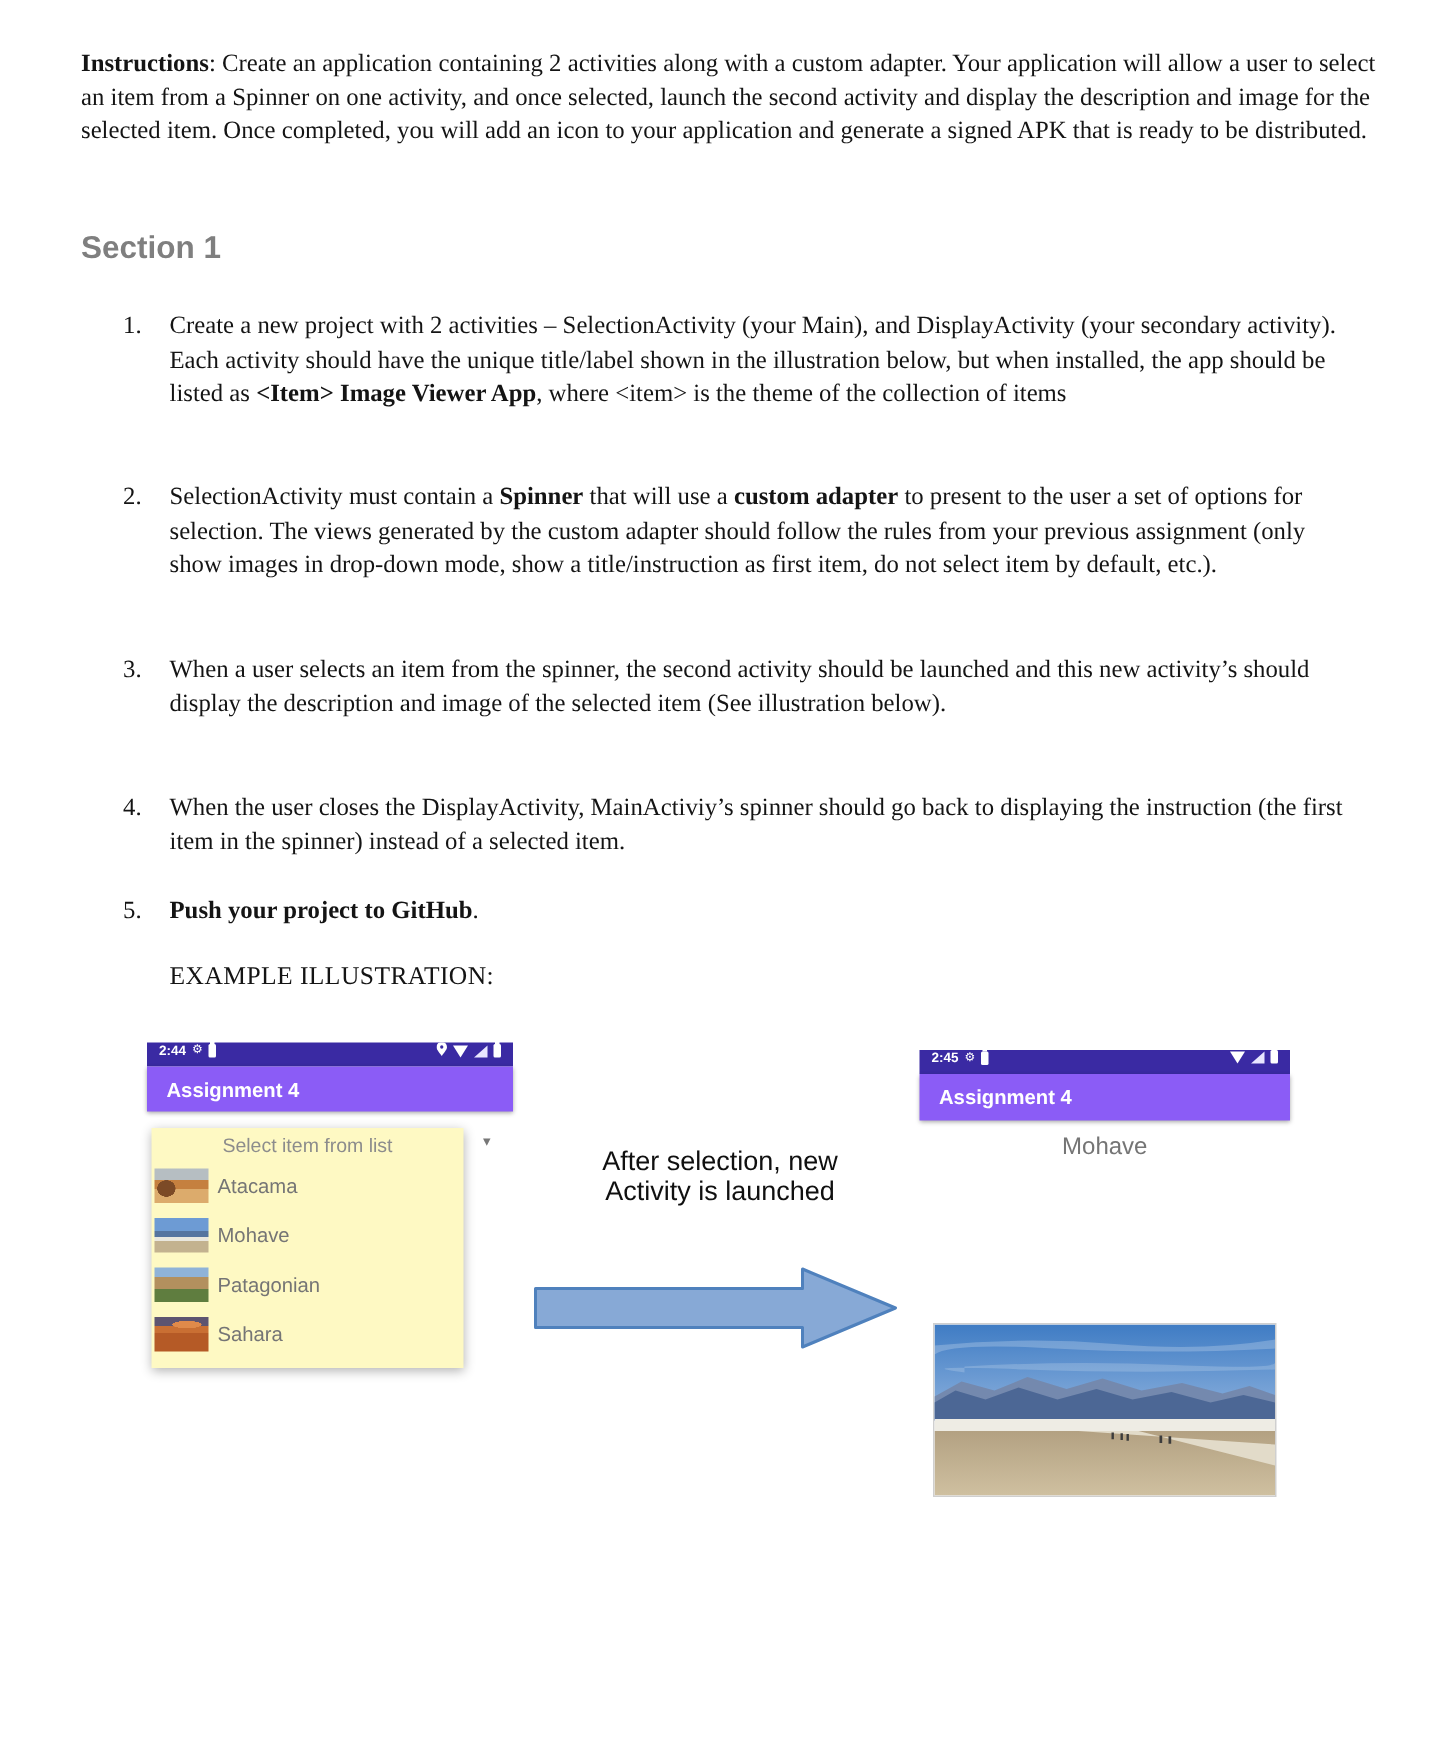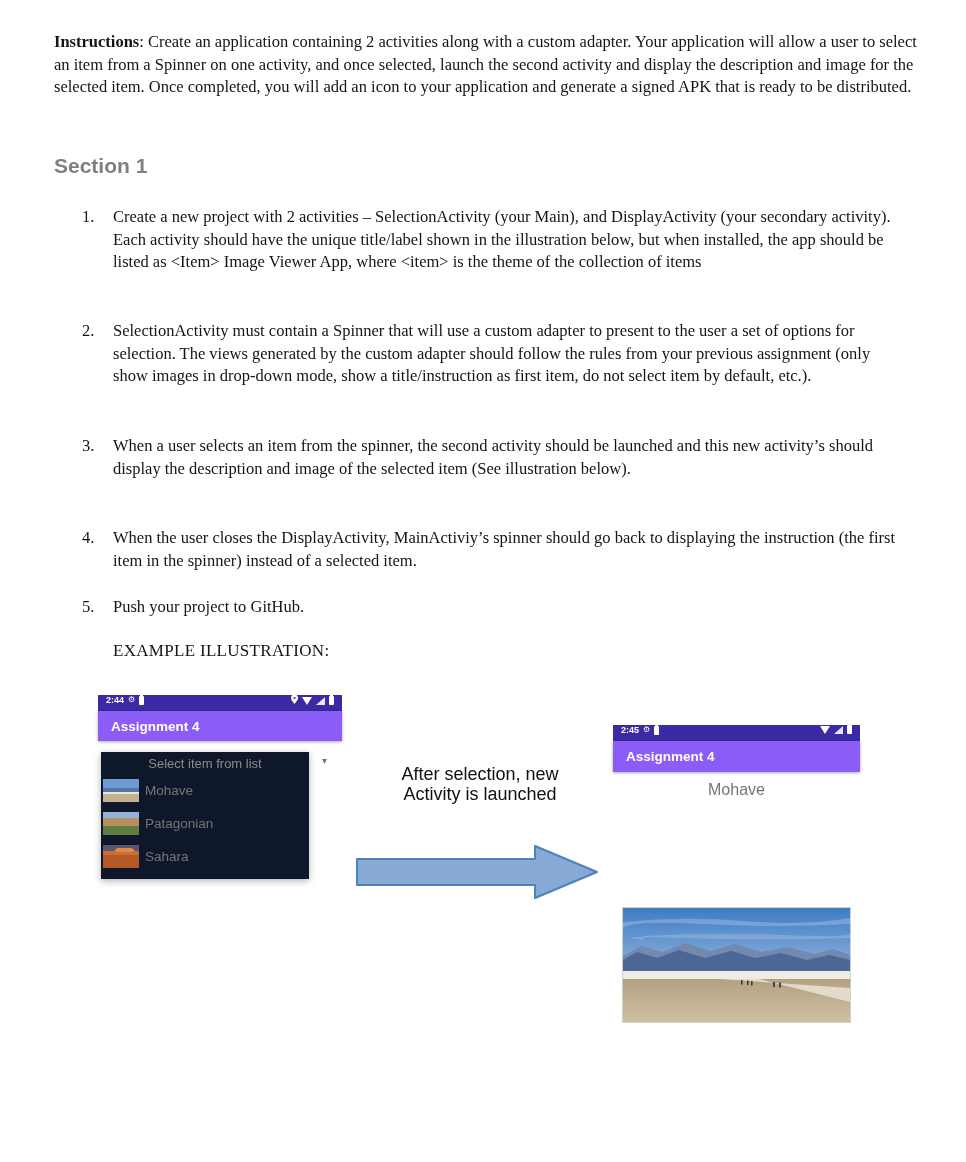--- a/index.html
+++ b/index.html
@@ -8,21 +8,21 @@
   .abs{position:absolute;}
 
   
   .para{font-size:16.5px;line-height:22.6px;width:866px;}
   .para b{font-weight:bold;}
   .section-title{font-family:"Liberation Sans",sans-serif;font-weight:bold;
                  font-size:21px;color:#7f7f7f;}
   .li{display:flex;width:840px;font-size:16.5px;line-height:22.6px;}
   .li .num{width:31px;flex:0 0 31px;}
   .li .li-text{width:795px;}
-  .li b{font-weight:normal;}
+  .li b{font-weight:bold;}
   .example-label{font-size:17px;letter-spacing:.3px;}
 
   
   .phone{background:#fff;}
   .status-bar{height:16px;background:#3a2aa3;display:flex;align-items:flex-start;
               justify-content:space-between;padding:0 8px;color:#fff;
               font-family:"Liberation Sans",sans-serif;font-size:9px;font-weight:bold;}
   .sb-left,.sb-right{display:flex;align-items:center;gap:4px;}
   .gear{font-size:8px;font-weight:normal;line-height:1;}
   .batt{width:5px;height:9px;background:#fff;border-radius:1px;position:relative;display:inline-block;}
@@ -35,21 +35,21 @@
            box-shadow:0 1px 3px rgba(0,0,0,.35);}
   .app-title{color:#fff;font-family:"Liberation Sans",sans-serif;font-weight:bold;font-size:13.5px;}
   .nav-bar{position:absolute;left:0;width:100%;height:28px;background:#000;
            display:flex;align-items:center;justify-content:space-around;padding:0 30px;box-sizing:border-box;}
   .nav-back{width:0;height:0;border-top:6px solid transparent;border-bottom:6px solid transparent;
             border-right:10px solid #9e9e9e;}
   .nav-home{width:11px;height:11px;border-radius:50%;background:#9e9e9e;}
   .nav-recents{width:11px;height:11px;background:#9e9e9e;}
 
   
-  .dropdown{position:absolute;left:3px;top:57px;width:208px;background:#0f172a;
+  .dropdown{position:absolute;left:3px;top:57px;width:208px;background:#fef9c3;
             box-shadow:0 2px 7px rgba(0,0,0,.30);padding-bottom:6px;}
   .dd-prompt{height:22px;display:flex;align-items:center;justify-content:center;
              font-family:"Liberation Sans",sans-serif;font-size:13px;color:#8c8c8c;}
   .dd-row{height:33px;display:flex;align-items:center;padding-left:2px;}
   .thumb{width:36px;height:23px;flex:0 0 36px;margin-right:6px;}
   .dd-label{font-family:"Liberation Sans",sans-serif;font-size:13.5px;color:#757575;}
   .t-atacama{background:radial-gradient(ellipse 10px 9px at 22% 58%,#7c4a26 0 60%,transparent 62%),
              linear-gradient(180deg,#b6bec2 0 32%,#c5803f 32% 60%,#dcab6c 60% 100%);}
   .t-gobi{background:radial-gradient(ellipse 14px 5px at 45% 48%,#3d3122 0 60%,transparent 62%),
           linear-gradient(180deg,#dccba6 0 30%,#c9a868 30% 55%,#c79a55 55% 100%);}
@@ -127,20 +127,24 @@
     </div>
     <div class="app-bar">
       <span class="app-title">Assignment 4</span>
     </div>
 
     <span class="dd-arrow">▾</span>
 
     <div class="dropdown">
       <div class="dd-prompt">Select item from list</div>
       <div class="dd-row">
+        <span class="thumb t-atacama"></span>
+        <span class="dd-label">Atacama</span>
+      </div>
+      <div class="dd-row">
         <span class="thumb t-mohave"></span>
         <span class="dd-label">Mohave</span>
       </div>
       <div class="dd-row">
         <span class="thumb t-patagonian"></span>
         <span class="dd-label">Patagonian</span>
       </div>
       <div class="dd-row">
         <span class="thumb t-sahara"></span>
         <span class="dd-label">Sahara</span>
@@ -158,21 +162,21 @@
     <div>After selection, new</div>
     <div>Activity is launched</div>
   </div>
 
   <div class="abs" style="left:356px;top:844px;width:243px;height:56px;">
     <svg width="243" height="56" viewBox="0 0 243 56">
       <polygon points="1,15 179,15 179,2 241,28 179,54 179,41 1,41" fill="#87a9d6" stroke="#4f81bd" stroke-width="2" stroke-linejoin="round"></polygon>
     </svg>
   </div>
 
-  <div class="abs phone" style="left:613px;top:725px;width:247px;height:435px;">
+  <div class="abs phone" style="left:613px;top:700px;width:247px;height:435px;">
     <div class="status-bar">
       <div class="sb-left">
         <span>2:45</span>
         <span class="gear">⚙</span>
         <span class="batt"></span>
       </div>
       <div class="sb-right">
         <span class="wifi"></span>
         <span class="signal"></span>
         <span class="batt"></span>

